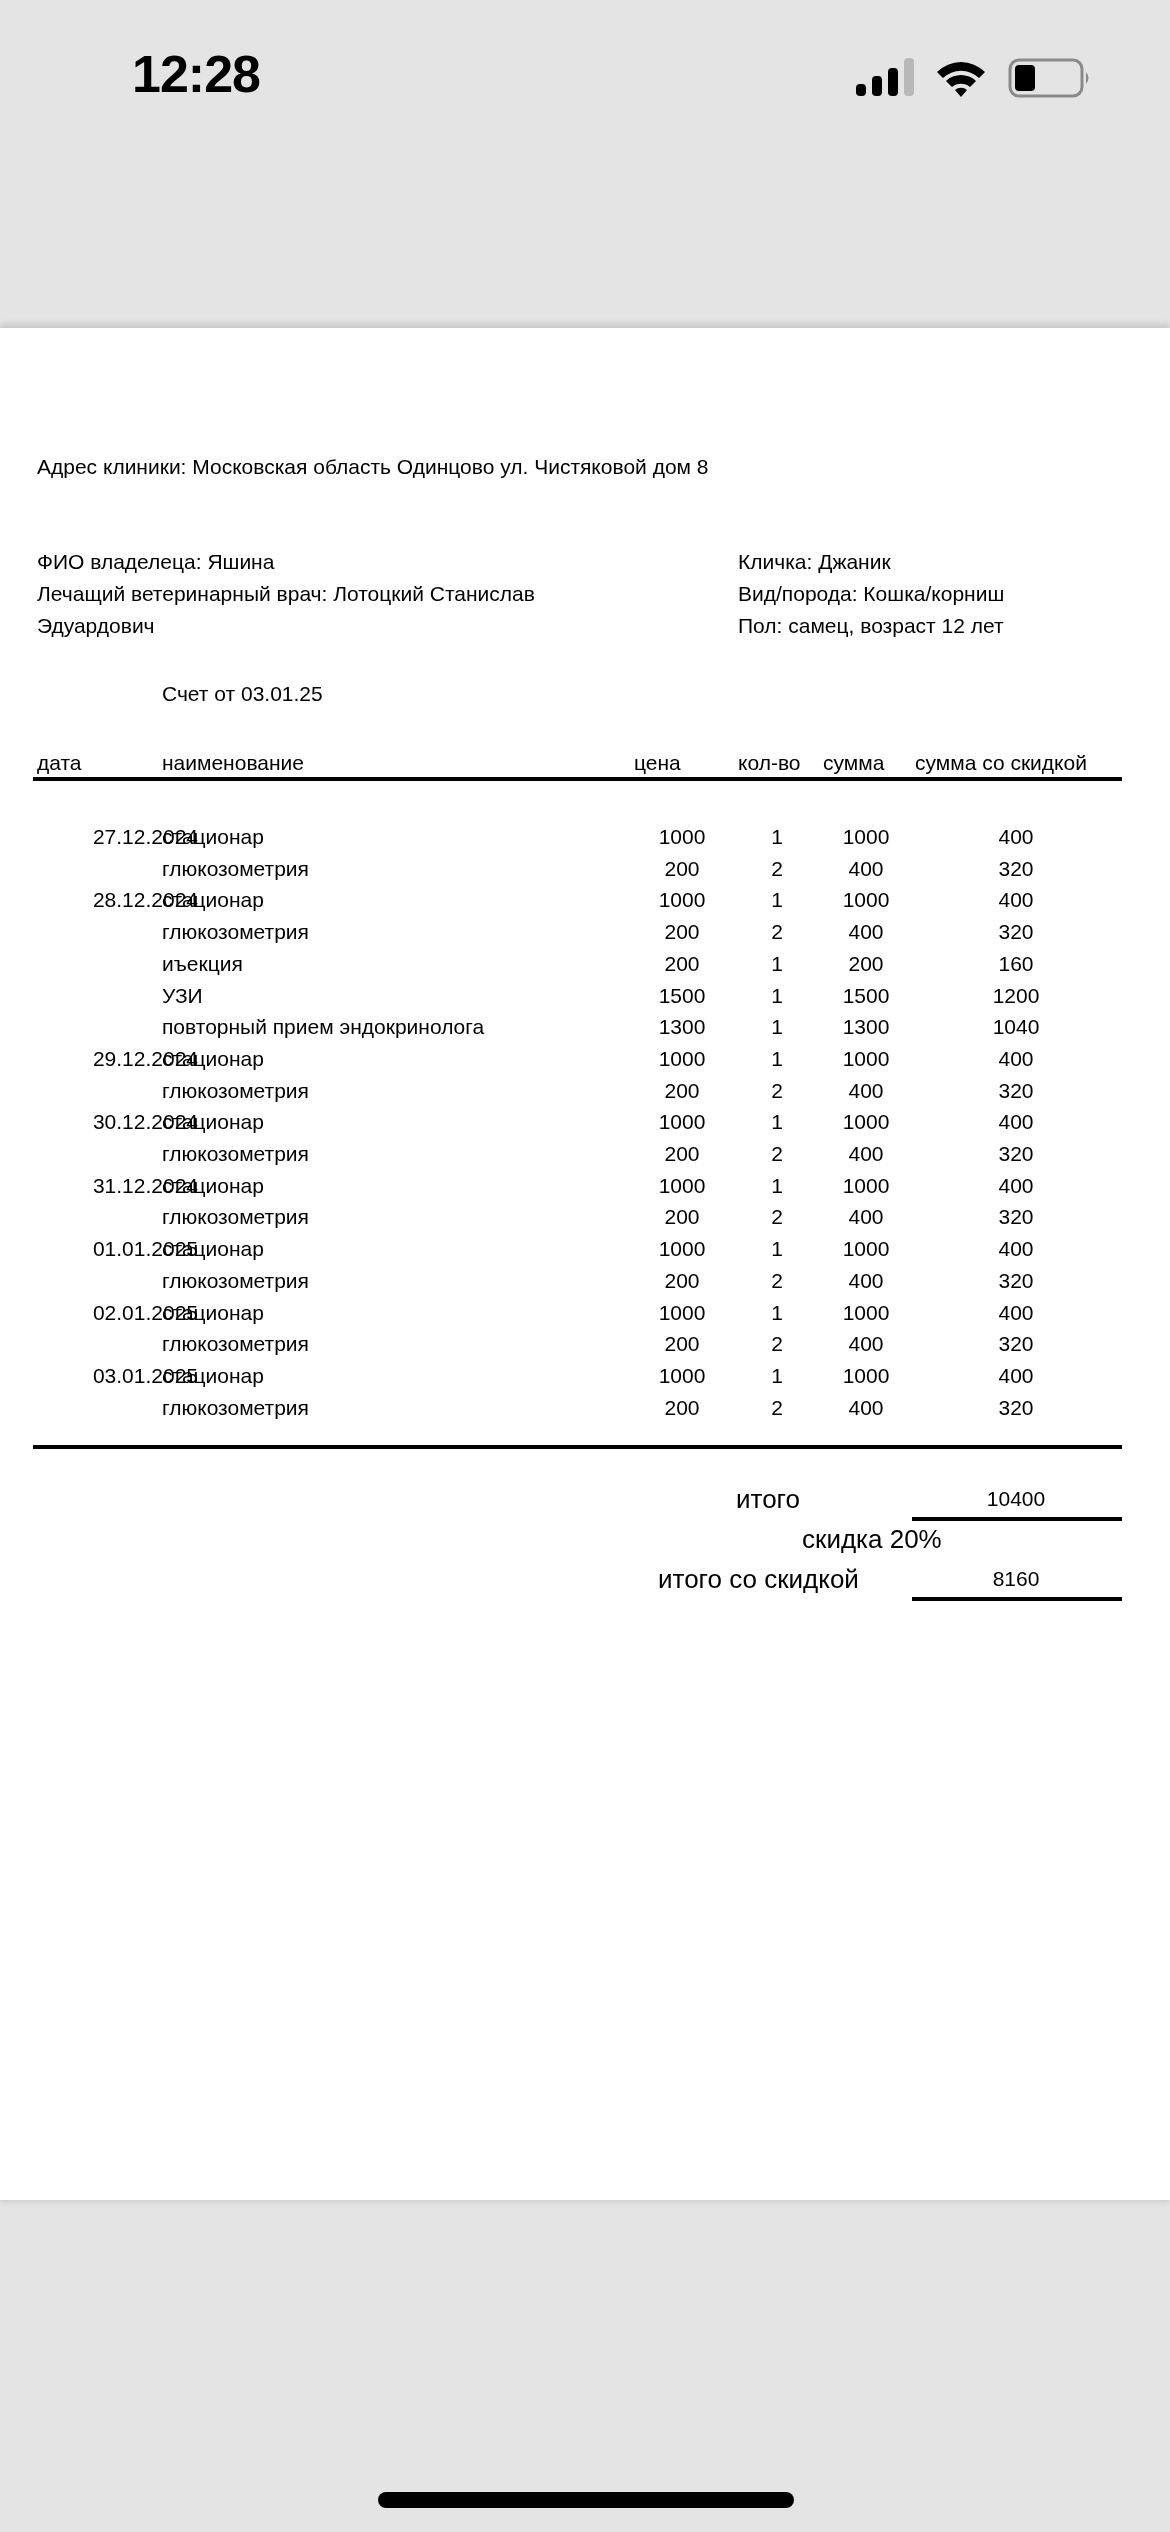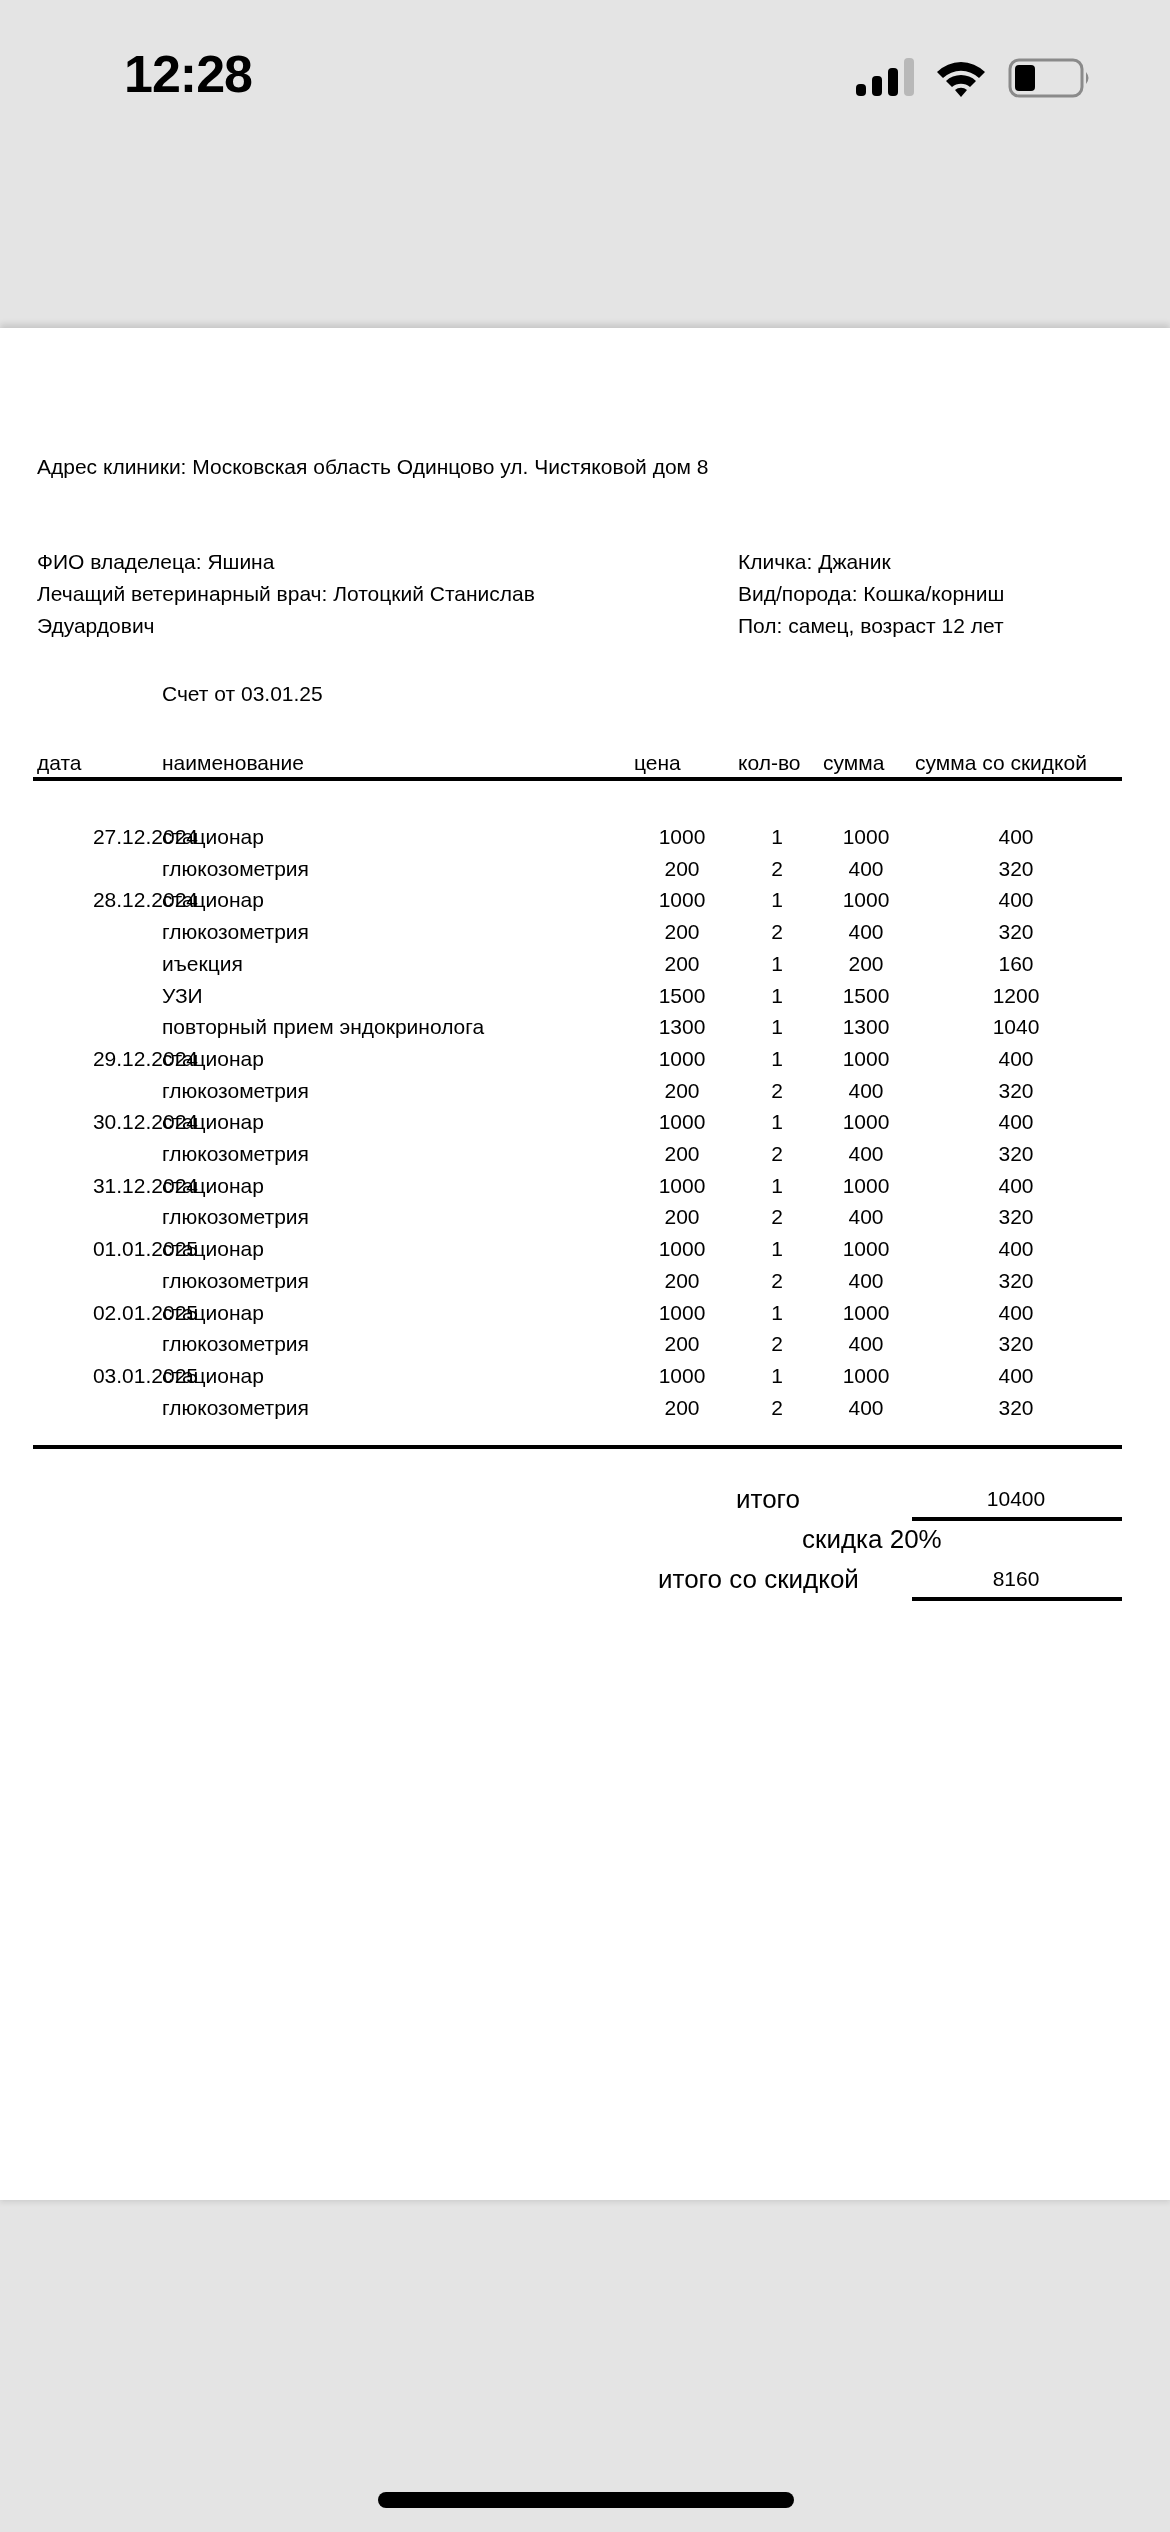--- a/index.html
+++ b/index.html
@@ -3,21 +3,21 @@
 <meta charset="utf-8">
 <style>
   html, body { margin: 0; padding: 0; }
   body {
     width: 1170px; height: 2532px; position: relative; overflow: hidden;
     background: #e4e4e4;
     font-family: "Liberation Sans", "DejaVu Sans", sans-serif;
     color: #000;
   }
   .status-bar { position: absolute; left: 0; top: 0; width: 1170px; height: 150px; }
-  .clock { position: absolute; left: 124px; top: 44px; font-size: 52px; font-weight: bold; letter-spacing: -1px; }
+  .clock { position: absolute; left: 132px; top: 44px; font-size: 52px; font-weight: bold; letter-spacing: -1px; }
   .sig { position: absolute; left: 856px; top: 58px; width: 60px; height: 38px; }
   .wifi { position: absolute; left: 935px; top: 58px; width: 52px; height: 40px; }
   .battery { position: absolute; left: 1008px; top: 58px; width: 84px; height: 40px; }
 
   .page {
     position: absolute; left: 0; top: 328px; width: 1170px; height: 1872px;
     background: #fff;
     box-shadow: 0 -4px 6px rgba(0,0,0,0.12), 0 3px 5px rgba(0,0,0,0.08);
   }
   .t { position: absolute; font-size: 21px; white-space: nowrap; line-height: 1; }

